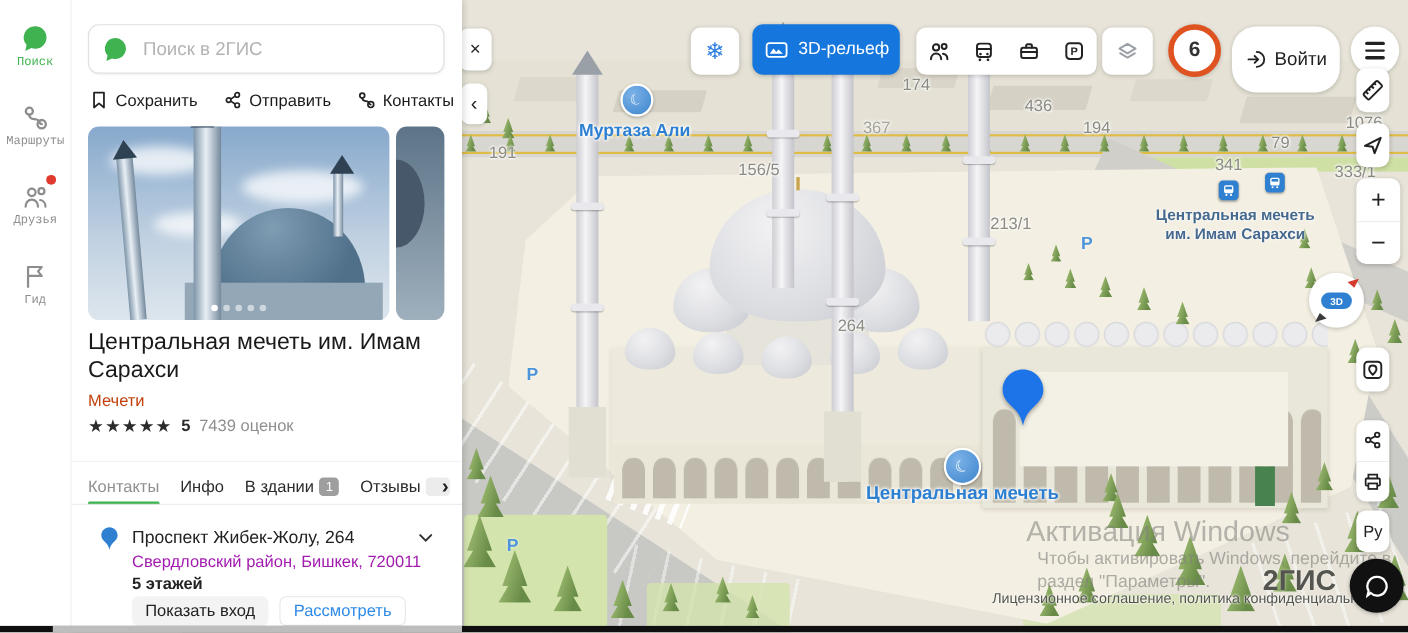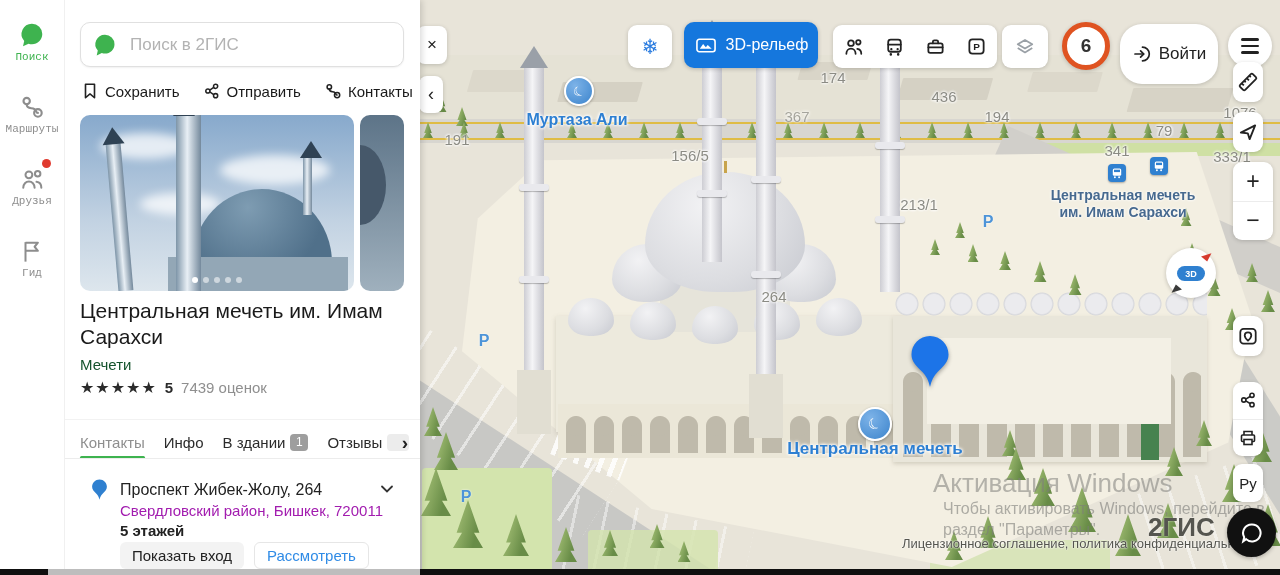--- a/index.html
+++ b/index.html
@@ -98,21 +98,21 @@
     justify-content:center;gap:4px;z-index:20;cursor:pointer;}
   .menu i{display:block;width:18px;height:2.4px;background:#222;border-radius:2px;}
   
   .rtb{position:absolute;left:1233px;width:30px;background:#fff;border-radius:9px;
     box-shadow:0 1px 4px rgba(0,0,0,.18);display:flex;align-items:center;justify-content:center;
     z-index:20;cursor:pointer;}
   .zoomgrp{position:absolute;left:1233px;top:162px;width:40px;height:78px;background:#fff;border-radius:9px;
     box-shadow:0 1px 4px rgba(0,0,0,.18);z-index:20;display:flex;flex-direction:column;}
   .zoomgrp div{flex:1;display:flex;align-items:center;justify-content:center;font-size:23px;color:#222;cursor:pointer;}
   .zoomgrp div:first-child{border-bottom:1px solid #ececec;}
-  .compass{position:absolute;left:1166px;top:248px;width:50px;height:50px;border-radius:50%;background:#fff;
+  .compass{position:absolute;left:1190px;top:248px;width:50px;height:50px;border-radius:50%;background:#fff;
     box-shadow:0 1px 4px rgba(0,0,0,.22);z-index:20;cursor:pointer;}
   .c3d{position:absolute;left:11px;top:18px;width:28px;height:15px;border-radius:8px;background:#2f80d0;
     color:#fff;font-size:9px;font-weight:bold;display:flex;align-items:center;justify-content:center;}
   .ctri-r{position:absolute;right:5px;top:3px;width:0;height:0;border-left:6px solid transparent;
     border-right:2px solid transparent;border-bottom:9px solid #d63b2f;transform:rotate(40deg);}
   .ctri-b{position:absolute;left:6px;bottom:3px;width:0;height:0;border-left:2px solid transparent;
     border-right:6px solid transparent;border-top:9px solid #3a3a3a;transform:rotate(40deg);}
   .chat{position:absolute;left:1227px;top:508px;width:49px;height:49px;border-radius:50%;background:#111;
     display:flex;align-items:center;justify-content:center;z-index:20;cursor:pointer;
     box-shadow:0 1px 4px rgba(0,0,0,.3);}
@@ -148,21 +148,21 @@
     border-left:11px solid transparent;border-right:11px solid transparent;border-bottom:17px solid #2f4254;}
   .ph-dome{position:absolute;right:22px;bottom:28px;width:140px;height:74px;
     border-radius:50% 50% 0 0/100% 100% 0 0;
     background:radial-gradient(circle at 40% 25%,#7e9cb2,#50708a 75%);}
   .ph-base{position:absolute;right:6px;bottom:0;width:180px;height:34px;background:#93a7b6;}
   .dots{position:absolute;left:50%;bottom:8px;transform:translateX(-50%);display:flex;gap:5px;}
   .dots i{width:6px;height:6px;border-radius:50%;background:rgba(255,255,255,.55);}
   .dots i:first-child{background:#fff;}
   .ptitle{position:absolute;left:16px;top:298px;width:320px;font-size:21px;line-height:1.24;
     font-weight:500;color:#1a1a1a;}
-  .pcat{position:absolute;left:16px;top:356px;font-size:15px;color:#14532d;}
+  .pcat{position:absolute;left:16px;top:356px;font-size:15px;color:#c2410c;}
   .prate{position:absolute;left:16px;top:378px;display:flex;align-items:center;gap:8px;}
   .stars{font-size:16px;letter-spacing:1px;color:#2b2b2b;}
   .rnum{font-size:15px;font-weight:bold;color:#2b2b2b;}
   .rcnt{font-size:15px;color:#8f8f8f;}
   .tabs{position:absolute;left:16px;top:428px;right:34px;display:flex;gap:19px;align-items:center;height:28px;}
   .tab{font-size:15px;color:#2b2b2b;cursor:pointer;position:relative;display:flex;align-items:flex-start;gap:5px;
     white-space:nowrap;}
   .tab.active{color:#8f8f8f;}
   .tab.active::after{content:"";position:absolute;left:0;right:0;bottom:-8px;height:3px;border-radius:2px;
     background:#3eb34f;}

